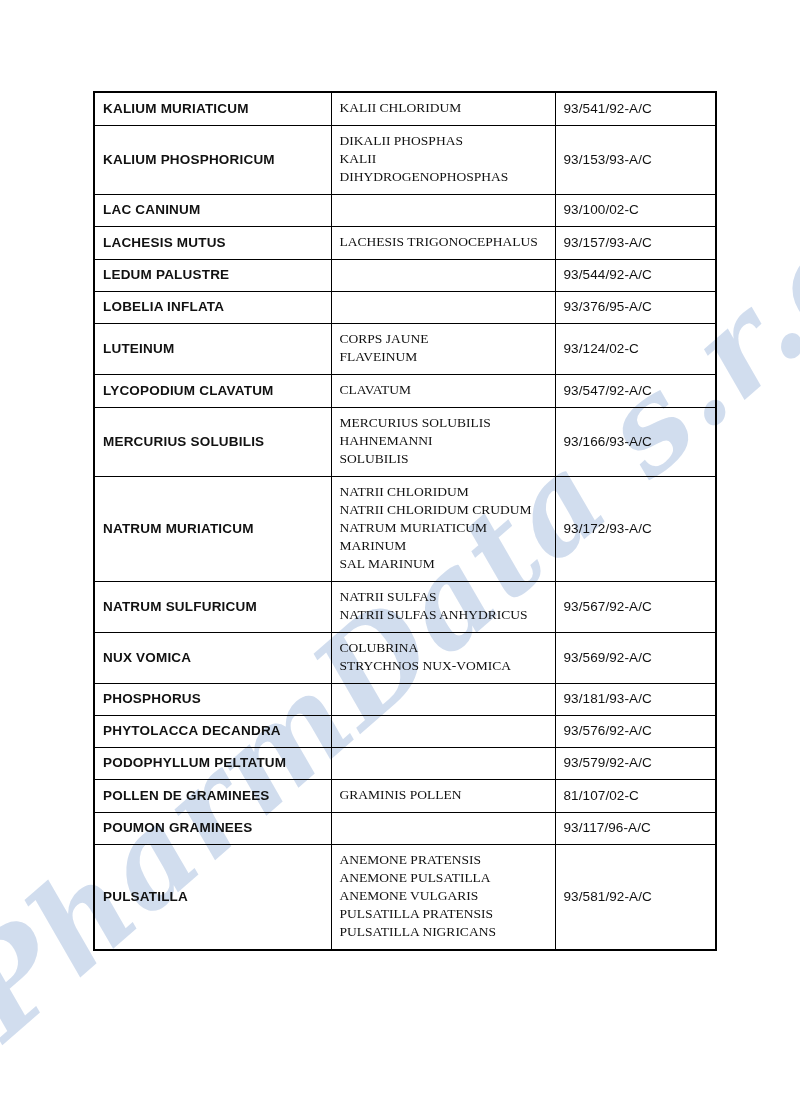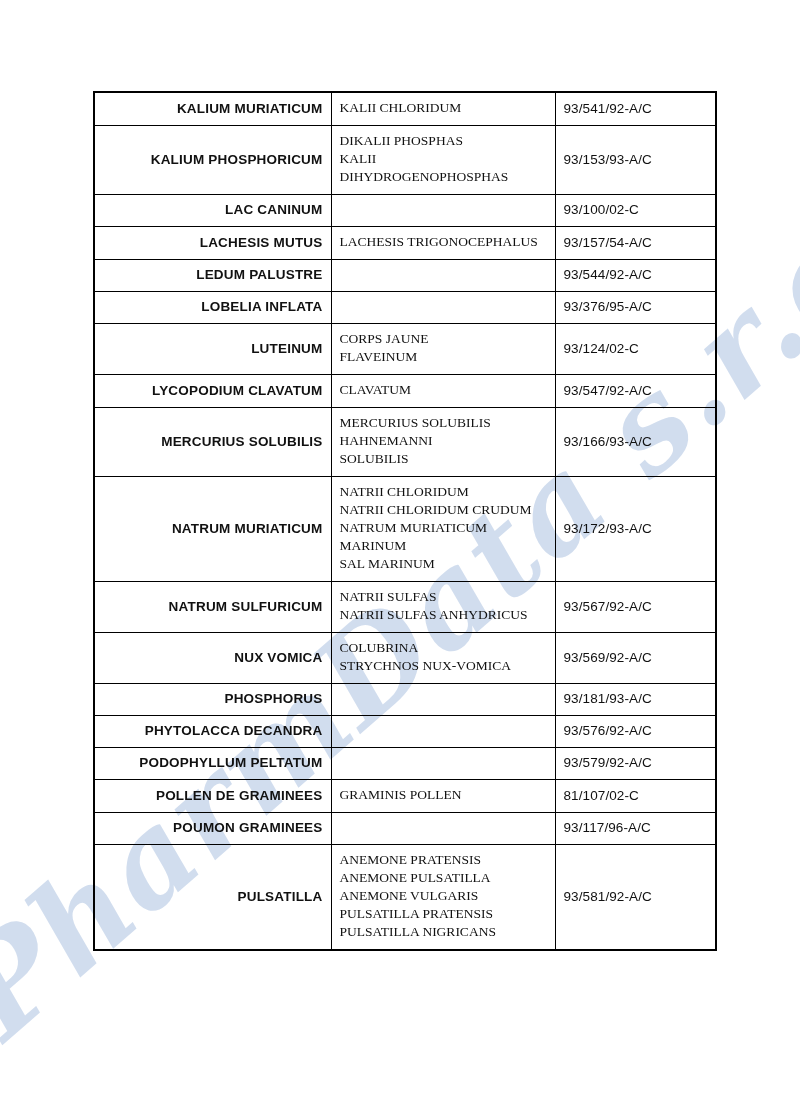--- a/index.html
+++ b/index.html
@@ -50,21 +50,20 @@
     line-height: 17px;
     color: #111111;
     background: transparent;
     height: 31px;
     box-sizing: border-box;
     overflow: hidden;
   }
   td.col-name {
     font-weight: bold;
     letter-spacing: 0.2px;
-    text-align: right;
   }
   td.col-syn div {
     line-height: 18px;
     font-family: Liberation Serif, serif;
   }
   td.col-reg {
     letter-spacing: 0.1px;
   }
 </style>
 </head>
@@ -99,21 +98,21 @@
         <tr>
           <td class="col-name">LAC CANINUM</td>
           <td class="col-syn"></td>
           <td class="col-reg">93/100/02-C</td>
         </tr>
         <tr>
           <td class="col-name">LACHESIS MUTUS</td>
           <td class="col-syn">
             <div>LACHESIS TRIGONOCEPHALUS</div>
           </td>
-          <td class="col-reg">93/157/54-A/C</td>
+          <td class="col-reg">93/157/93-A/C</td>
         </tr>
         <tr>
           <td class="col-name">LEDUM PALUSTRE</td>
           <td class="col-syn"></td>
           <td class="col-reg">93/544/92-A/C</td>
         </tr>
         <tr>
           <td class="col-name">LOBELIA INFLATA</td>
           <td class="col-syn"></td>
           <td class="col-reg">93/376/95-A/C</td>

